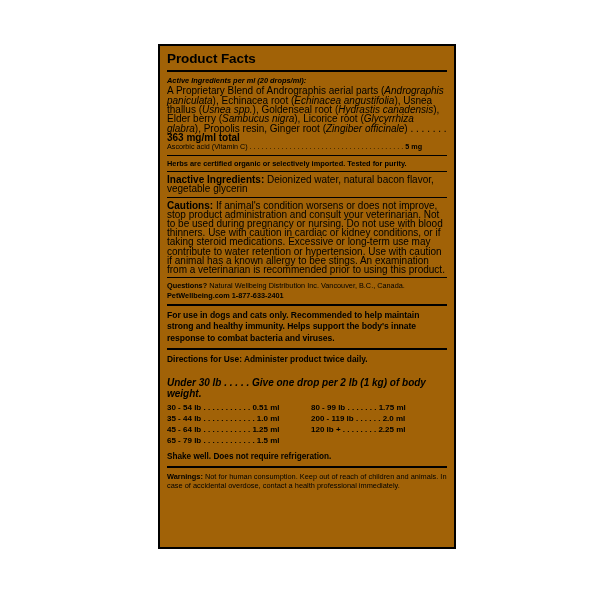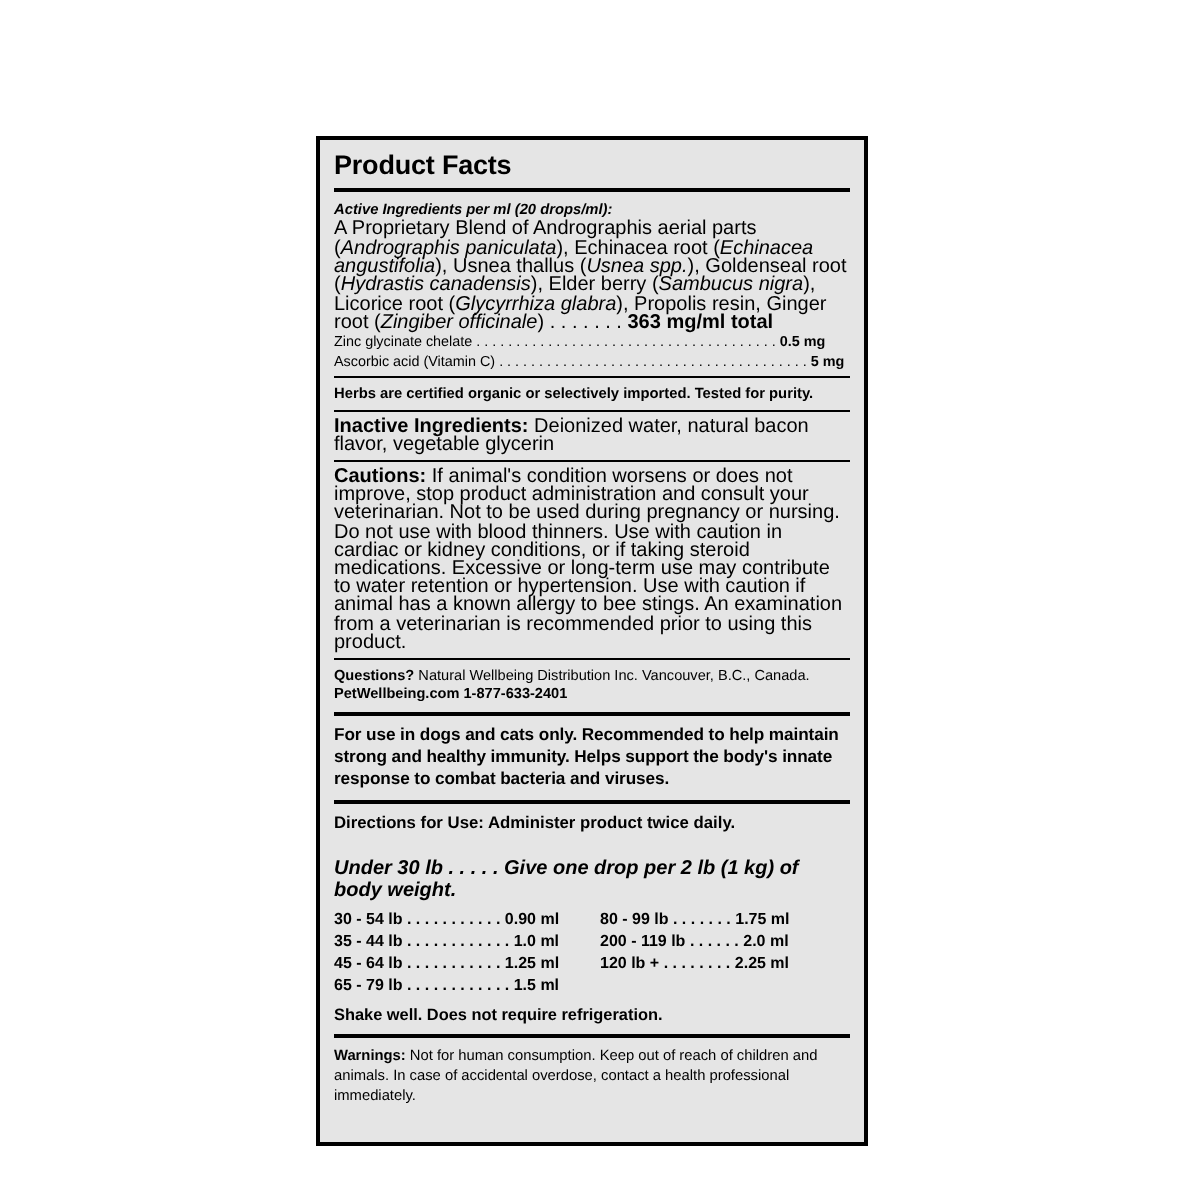--- a/index.html
+++ b/index.html
@@ -9,25 +9,25 @@
     height: 600px;
     background: #ffffff;
   }
   body {
     font-family: "Liberation Sans", sans-serif;
     color: #000000;
   }
   #panel {
     position: absolute;
     left: 158px;
-    top: 68px;
-    width: 276px;
+    top: 44px;
+    width: 298px;
     height: 505px;
     border: 2px solid #000;
-    background: #e5e5e5;
+    background: #a16207;
     box-sizing: border-box;
     padding: 5px 7px 4px 7px;
   }
   .rule {
     border-top: 1px solid #000;
     margin: 3px 0 3px 0;
   }
   .rule.med {
     border-top: 2px solid #000;
     margin: 4px 0 4px 0;
@@ -125,25 +125,20 @@
 
   <div class="title">Product Facts</div>
   <div class="rule med"></div>
 
   <div class="sec">
     <div class="hdg">Active Ingredients per ml (20 drops/ml):</div>
     <div class="ing-para">
       <span id="active-para-text"><span>A Proprietary Blend of Andrographis aerial parts (</span><i>Andrographis paniculata</i><span>), Echinacea root (</span><i>Echinacea angustifolia</i><span>), Usnea thallus (</span><i>Usnea spp.</i><span>), Goldenseal root (</span><i>Hydrastis canadensis</i><span>), Elder berry (</span><i>Sambucus nigra</i><span>), Licorice root (</span><i>Glycyrrhiza glabra</i><span>), Propolis resin, Ginger root (</span><i>Zingiber officinale</i><span>)</span></span><span class="dots" id="active-dots"> . . . . . . .  </span><b>363 mg/ml total</b>
     </div>
     <div class="dotline">
-      <span>Zinc glycinate chelate</span>
-      <span> . . . . . . . . . . . . . . . . . . . . . . . . . . . . . . . . . . . . . . </span>
-      <b>0.5 mg</b>
-    </div>
-    <div class="dotline">
       <span>Ascorbic acid (Vitamin C)</span>
       <span> . . . . . . . . . . . . . . . . . . . . . . . . . . . . . . . . . . . . . . . </span>
       <b>5 mg</b>
     </div>
   </div>
 
   <div class="rule"></div>
   <div class="bold-line">Herbs are certified organic or selectively imported. Tested for purity.</div>
   <div class="rule"></div>
 
@@ -176,21 +171,21 @@
   <div class="rule med"></div>
 
   <div class="sec">
     <div class="dir-head">Directions for Use: Administer product twice daily.</div>
     <div class="dose-intro">Under 30 lb . . . . .  Give one drop per 2 lb (1 kg) of body weight.</div>
     <div class="dose-cols">
       <div class="dose-col">
         <div class="dose-row">
           <span>30 - 54 lb</span>
           <span>. . . . . . . . . . .</span>
-          <span>0.90 ml</span>
+          <span>0.51 ml</span>
         </div>
         <div class="dose-row">
           <span>35 - 44 lb</span>
           <span>. . . . . . . . . . . .</span>
           <span>1.0 ml</span>
         </div>
         <div class="dose-row">
           <span>45 - 64 lb</span>
           <span>. . . . . . . . . . .</span>
           <span>1.25 ml</span>

